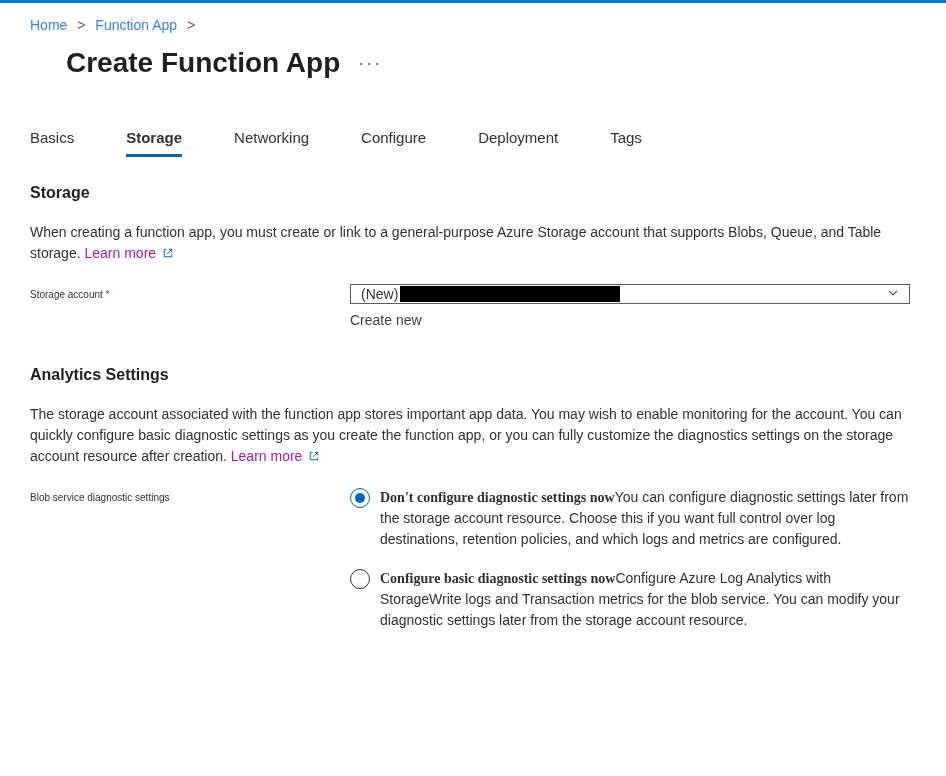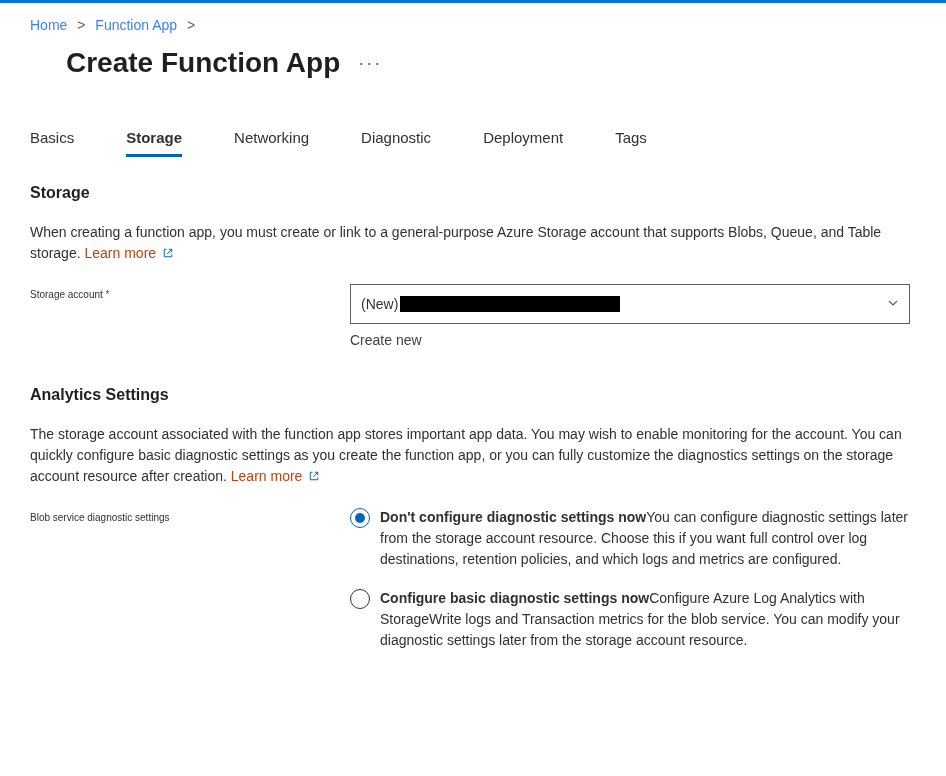--- a/index.html
+++ b/index.html
@@ -66,21 +66,21 @@
       margin-bottom: 20px;
       color: #201f1e;
     }
     .section-desc {
       font-size: 14px;
       line-height: 1.5;
       color: #323130;
       margin-bottom: 20px;
     }
     .learn-more {
-      color: #c2410c;
+      color: #a21caf;
       text-decoration: none;
     }
     .ext-icon {
       display: inline-block;
       width: 12px;
       height: 12px;
       vertical-align: -1px;
       margin-left: 2px;
     }
     .form-row {
@@ -91,21 +91,21 @@
     .form-label {
       width: 320px;
       flex-shrink: 0;
       padding-top: 5px;
       font-size: 10px;
     }
     .form-control { flex: 1; }
     .req { color: #a4262c; }
     .select-box {
       border: 1px solid #605e5c;
-      height: 40px;
+      height: 20px;
       display: flex;
       align-items: center;
       padding: 0 10px;
       justify-content: space-between;
       cursor: pointer;
       background: #fff;
       width: 100%;
       max-width: 560px;
     }
     .select-value {
@@ -160,20 +160,21 @@
       background: #0067b8;
       border-radius: 50%;
     }
     .radio-label {
       font-size: 14px;
       line-height: 1.5;
       flex: 1;
     }
     .radio-label .bold {
       font-weight: 600;
+      font-family: Liberation Serif, serif;
     }
   </style>
 </head>
 <body>
 
 <div class="content">
 
   <nav class="breadcrumb">
     <a href="#">Home</a>
     <span class="sep">&gt;</span>
@@ -183,21 +184,21 @@
 
   <div class="title-row">
     <h1>Create Function App</h1>
     <span class="title-more">···</span>
   </div>
 
   <div class="tabs">
     <div class="tab">Basics</div>
     <div class="tab active">Storage</div>
     <div class="tab">Networking</div>
-    <div class="tab">Diagnostic</div>
+    <div class="tab">Configure</div>
     <div class="tab">Deployment</div>
     <div class="tab">Tags</div>
   </div>
 
   <div class="section-block">
     <div class="section-heading">Storage</div>
 
     <p class="section-desc">
       <span>When creating a function app, you must create or link to a general-purpose Azure Storage account that supports Blobs, Queue, and Table storage. </span>
       <a href="#" class="learn-more">

